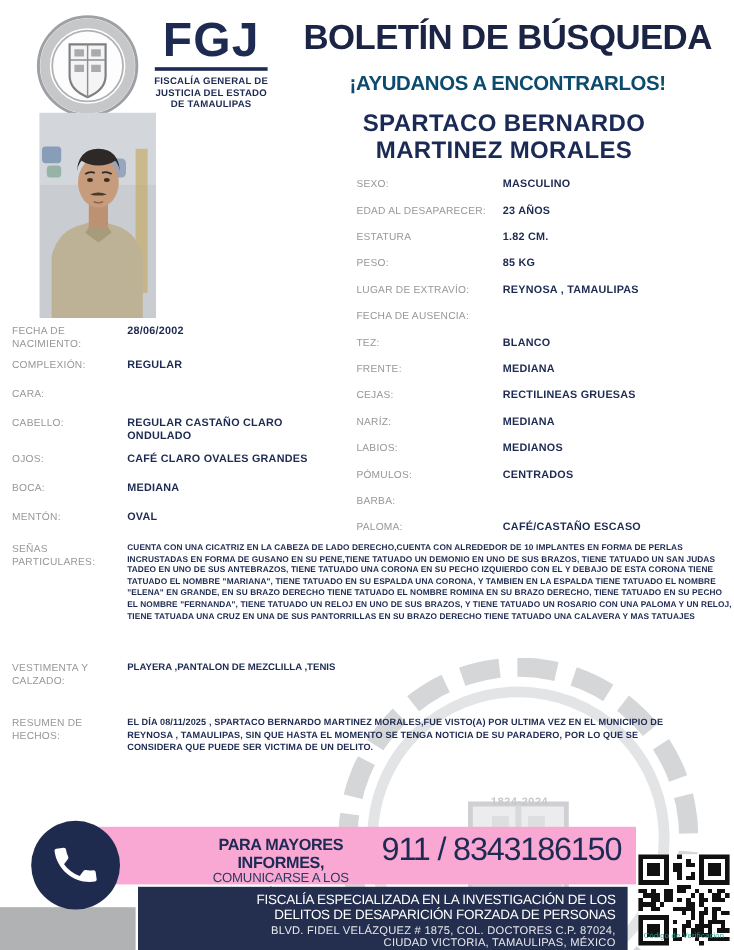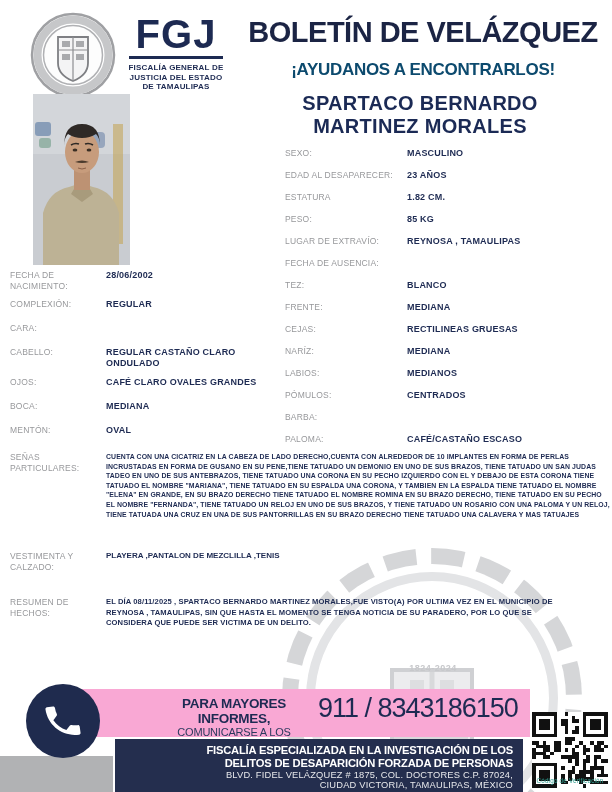--- a/index.html
+++ b/index.html
@@ -26,21 +26,21 @@
   .main-title{font-size:29px;font-weight:bold;color:#1b2444;letter-spacing:-.5px;line-height:32px;}
   .sub-title{font-size:17px;font-weight:bold;color:#0c4a6e;letter-spacing:-.3px;margin-top:12px;}
   .name-block{position:absolute;left:234px;top:92px;width:372px;text-align:center;
     color:#1b2a55;font-weight:bold;font-size:20px;line-height:23px;letter-spacing:.3px;}
   
   .photo{position:absolute;left:33px;top:94px;width:97px;height:171px;overflow:hidden;background:#c9cdd2;}
   
   .lbl{color:#97989b;font-size:8.5px;line-height:10.5px;letter-spacing:.2px;}
   .val{color:#1d2a52;font-weight:bold;font-size:9px;line-height:11px;letter-spacing:.2px;}
   .col-right{position:absolute;left:285px;top:148px;width:322px;z-index:1;}
-  .col-right .row{display:flex;min-height:16px;margin-bottom:6px;}
+  .col-right .row{display:flex;min-height:16px;margin-bottom:6px;margin-left:12px;}
   .col-right .lbl{width:122px;flex:none;}
   .col-right .val{flex:1;}
   .col-left{position:absolute;left:10px;top:270px;width:270px;z-index:1;}
   .col-left .row{display:flex;min-height:16px;margin-bottom:8px;}
   .col-left .lbl{width:96px;flex:none;}
   .col-left .val{width:172px;}
   .mt4{margin-top:4px;}
   
   .section{position:absolute;left:10px;display:flex;z-index:1;}
   .section .lbl{width:96px;flex:none;}
@@ -54,21 +54,21 @@
   .band{position:absolute;left:78px;top:689px;width:452px;height:48px;background:#f9a8d4;z-index:2;}
   .informes{position:absolute;left:72px;top:7px;width:168px;text-align:center;}
   .informes-l1{font-size:13.5px;font-weight:bold;color:#1d2a52;letter-spacing:-.3px;line-height:15px;}
   .informes-l2{font-size:11px;color:#2b3a5e;letter-spacing:-.2px;line-height:13px;}
   .phone-number{position:absolute;left:240px;top:4px;font-size:27px;font-weight:normal;color:#1d2a52;letter-spacing:-1px;}
   .phone-circle{position:absolute;left:26px;top:684px;width:74px;height:74px;border-radius:50%;
     background:#1f2b4e;z-index:3;display:flex;align-items:center;justify-content:center;}
   .gray-block{position:absolute;left:0;top:756px;width:113px;height:36px;background:#b1b2b4;z-index:1;}
   .footer-navy{position:absolute;left:115px;top:739px;width:408px;height:53px;background:#242e4e;
     z-index:2;text-align:right;padding:5px 10px 0 0;box-sizing:border-box;}
-  .office-line{font-size:11.2px;font-weight:bold;color:#fff;letter-spacing:-.2px;line-height:12.8px;padding-left:28px;}
+  .office-line{font-size:11.2px;font-weight:normal;color:#fff;letter-spacing:-.2px;line-height:12.8px;padding-left:28px;}
   .addr-line{font-size:9.3px;color:#e8e9ec;letter-spacing:.2px;line-height:10.6px;}
   .qr{position:absolute;left:532px;top:712px;width:76px;height:76px;z-index:2;background:#fff;}
   .qr-caption{position:absolute;left:528px;top:777px;width:84px;font-size:6.3px;color:#2f9e90;
     z-index:4;text-align:center;letter-spacing:.2px;}
 </style>
 </head>
 <body>
 
 <div class="wm-ring"></div>
 <div class="wm-ring2"></div>
@@ -92,21 +92,21 @@
   </svg>
 </div>
 <div class="fgj">
   <div class="fgj-abbr">FGJ</div>
   <div class="fgj-rule"></div>
   <div class="fgj-line">FISCALÍA GENERAL DE</div>
   <div class="fgj-line">JUSTICIA DEL ESTADO</div>
   <div class="fgj-line">DE TAMAULIPAS</div>
 </div>
 <div class="title-block">
-  <div class="main-title">BOLETÍN DE VELÁZQUEZ</div>
+  <div class="main-title">BOLETÍN DE BÚSQUEDA</div>
   <div class="sub-title">¡AYUDANOS A ENCONTRARLOS!</div>
 </div>
 <div class="name-block">
   <div>SPARTACO BERNARDO</div>
   <div>MARTINEZ  MORALES</div>
 </div>
 
 <div class="photo">
   <svg width="97" height="171" viewBox="0 0 97 171">
     <rect width="97" height="171" fill="#c9ccd1"></rect>

